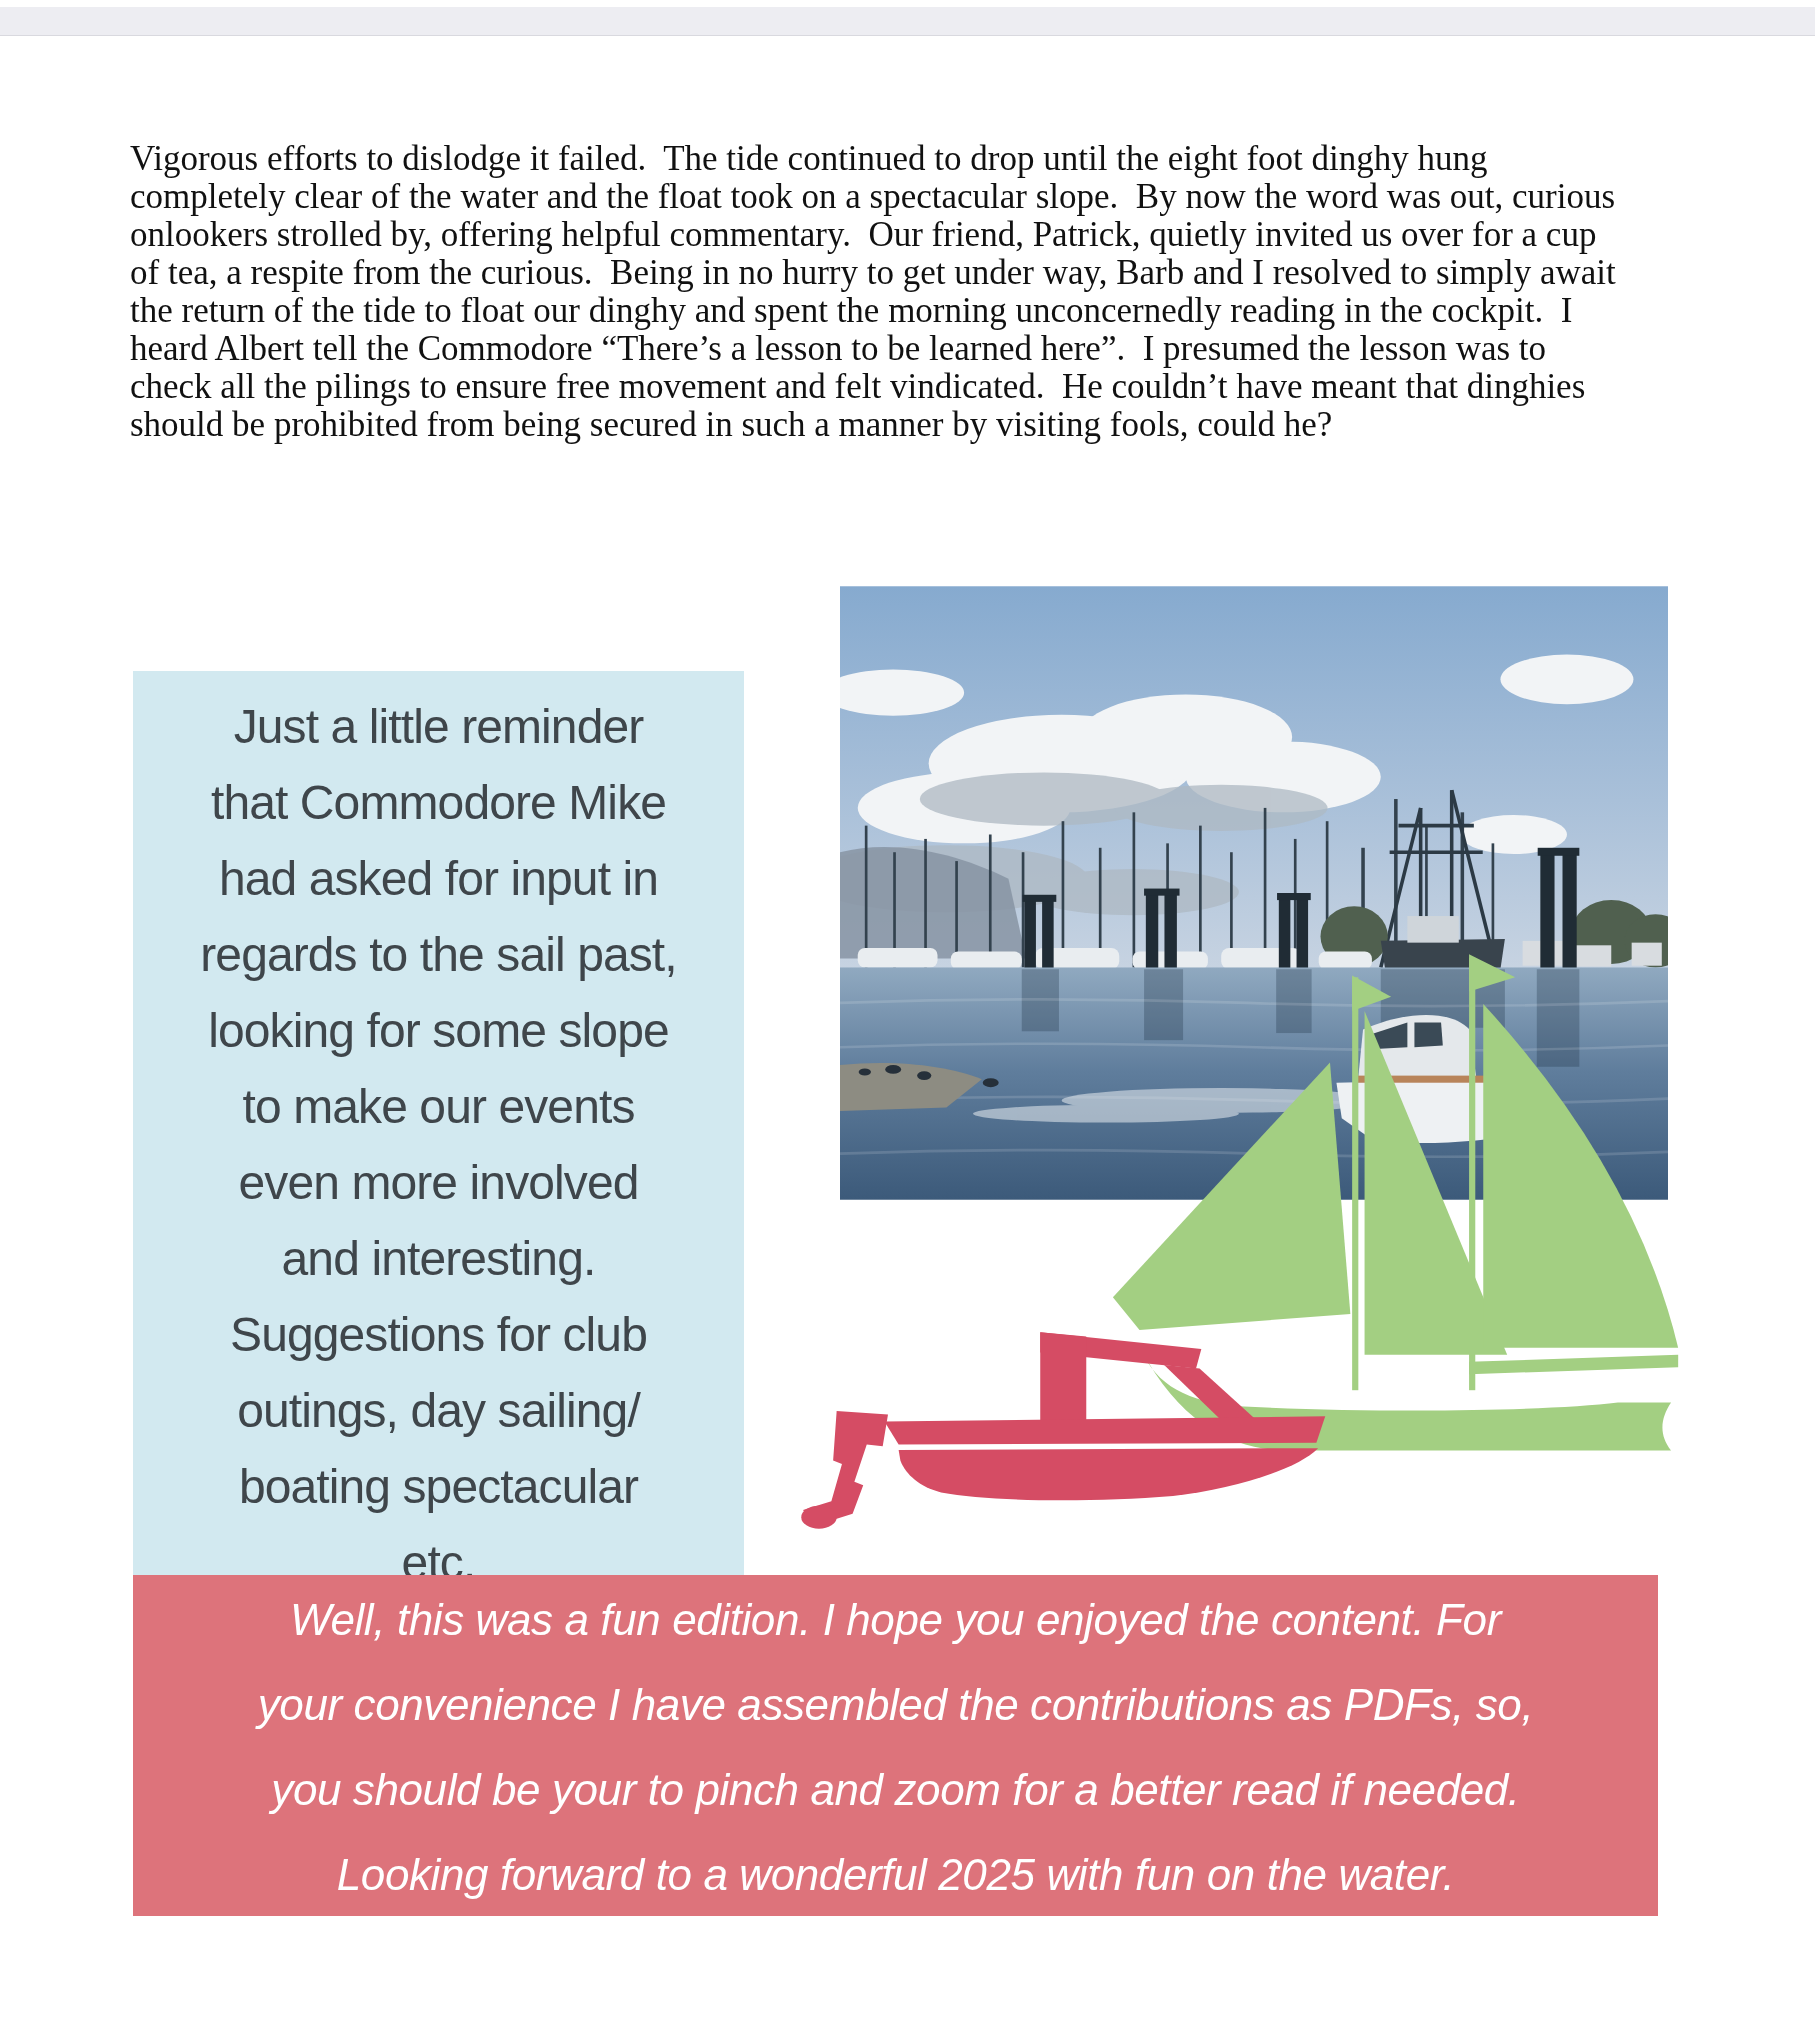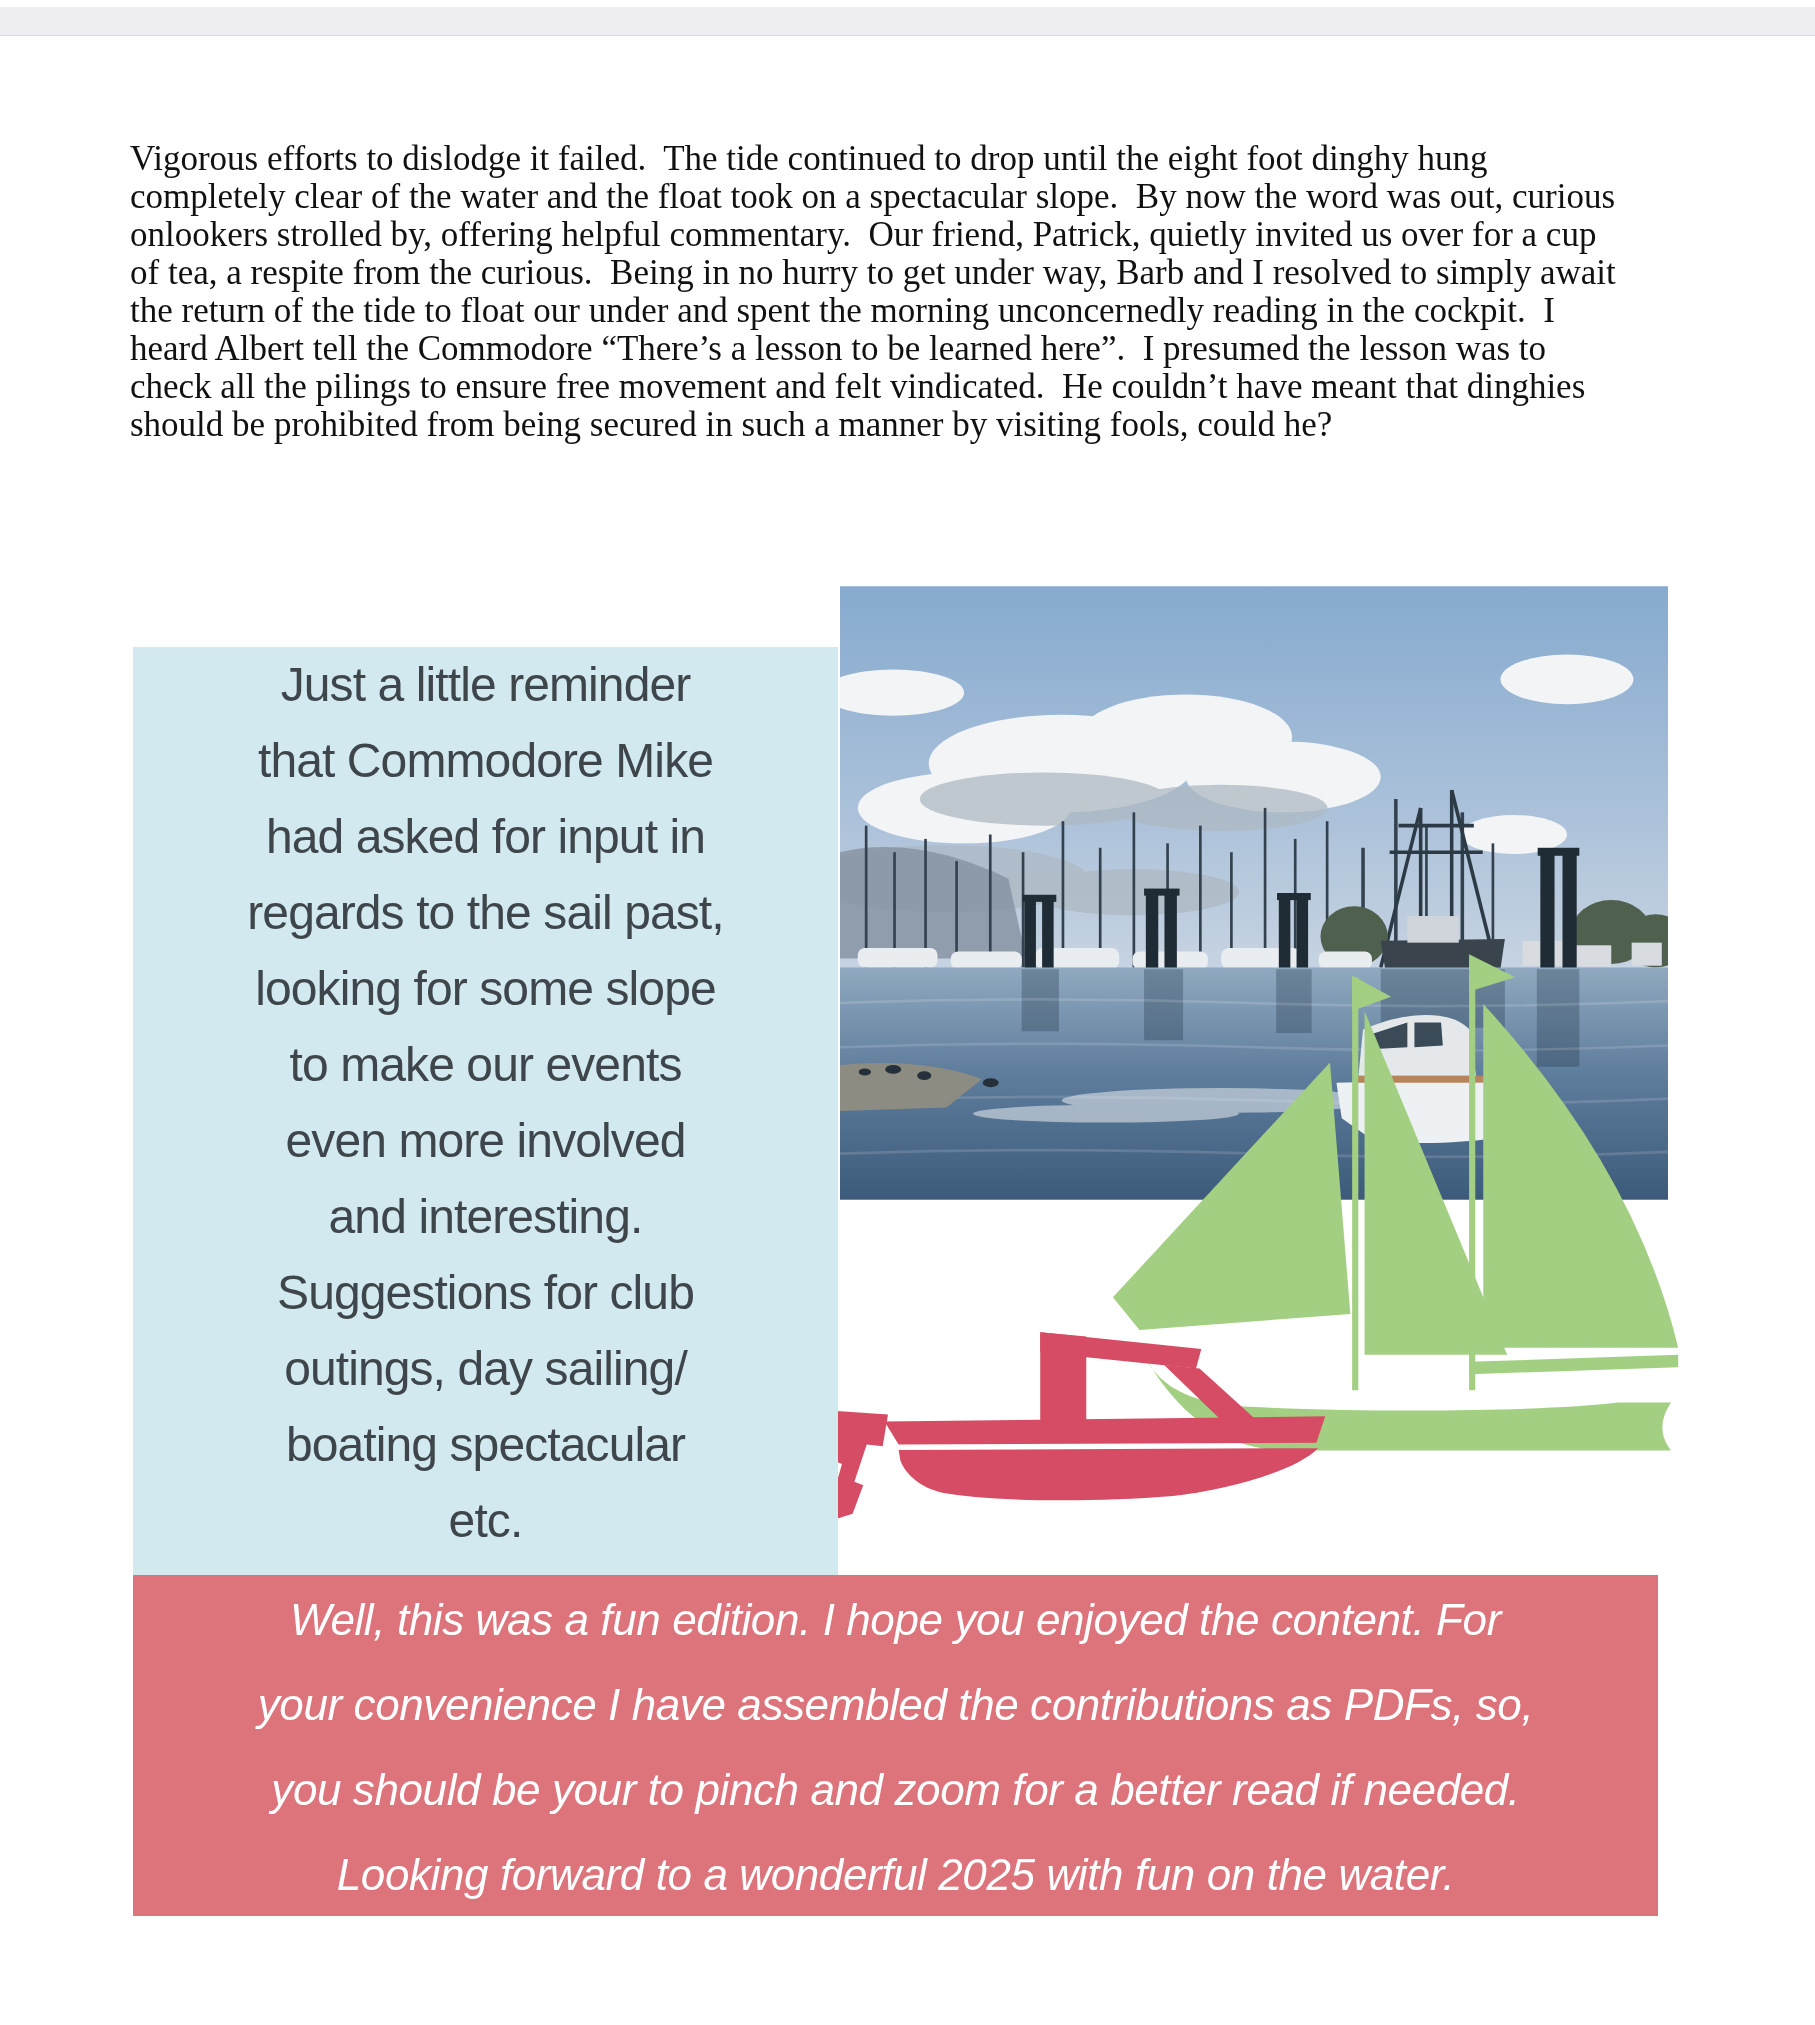--- a/index.html
+++ b/index.html
@@ -16,23 +16,23 @@
     background:#ededf2;border-bottom:1.8px solid #d9d9df;
     box-sizing:border-box;
   }
   .article{
     position:absolute;left:130px;top:133px;width:1596px;
     font-family:"Liberation Serif",serif;
     font-size:35px;line-height:38px;color:#111111;
   }
   .article .pline{white-space:pre;}
   .reminder-box{
-    position:absolute;left:133px;top:640px;width:705px;height:929px;
+    position:absolute;left:133px;top:664px;width:611px;height:929px;
     background:#d2e9f0;
-    box-sizing:border-box;padding-top:0;
+    box-sizing:border-box;padding-top:18px;
   }
   .reminder-box .rline{
     text-align:center;
     font-size:48px;line-height:76px;letter-spacing:-0.9px;
     color:#3f464b;
     white-space:nowrap;
   }
   .photo{
     position:absolute;left:840px;top:579px;width:828px;height:614px;
     overflow:hidden;
@@ -61,21 +61,21 @@
 
 <div class="page">
 
   <div class="top-bar"></div>
 
   <div class="article">
     <div class="pline">Vigorous efforts to dislodge it failed.  The tide continued to drop until the eight foot dinghy hung</div>
     <div class="pline">completely clear of the water and the float took on a spectacular slope.  By now the word was out, curious</div>
     <div class="pline">onlookers strolled by, offering helpful commentary.  Our friend, Patrick, quietly invited us over for a cup</div>
     <div class="pline">of tea, a respite from the curious.  Being in no hurry to get under way, Barb and I resolved to simply await</div>
-    <div class="pline">the return of the tide to float our under and spent the morning unconcernedly reading in the cockpit.  I</div>
+    <div class="pline">the return of the tide to float our dinghy and spent the morning unconcernedly reading in the cockpit.  I</div>
     <div class="pline">heard Albert tell the Commodore “There’s a lesson to be learned here”.  I presumed the lesson was to</div>
     <div class="pline">check all the pilings to ensure free movement and felt vindicated.  He couldn’t have meant that dinghies</div>
     <div class="pline">should be prohibited from being secured in such a manner by visiting fools, could he?</div>
   </div>
 
   <div class="photo">
     <svg width="828" height="614" viewBox="0 0 934 692" xmlns="http://www.w3.org/2000/svg">
       <defs>
         <linearGradient id="sky" x1="0" y1="0" x2="0" y2="1">
           <stop offset="0" stop-color="#86aacf"></stop>

